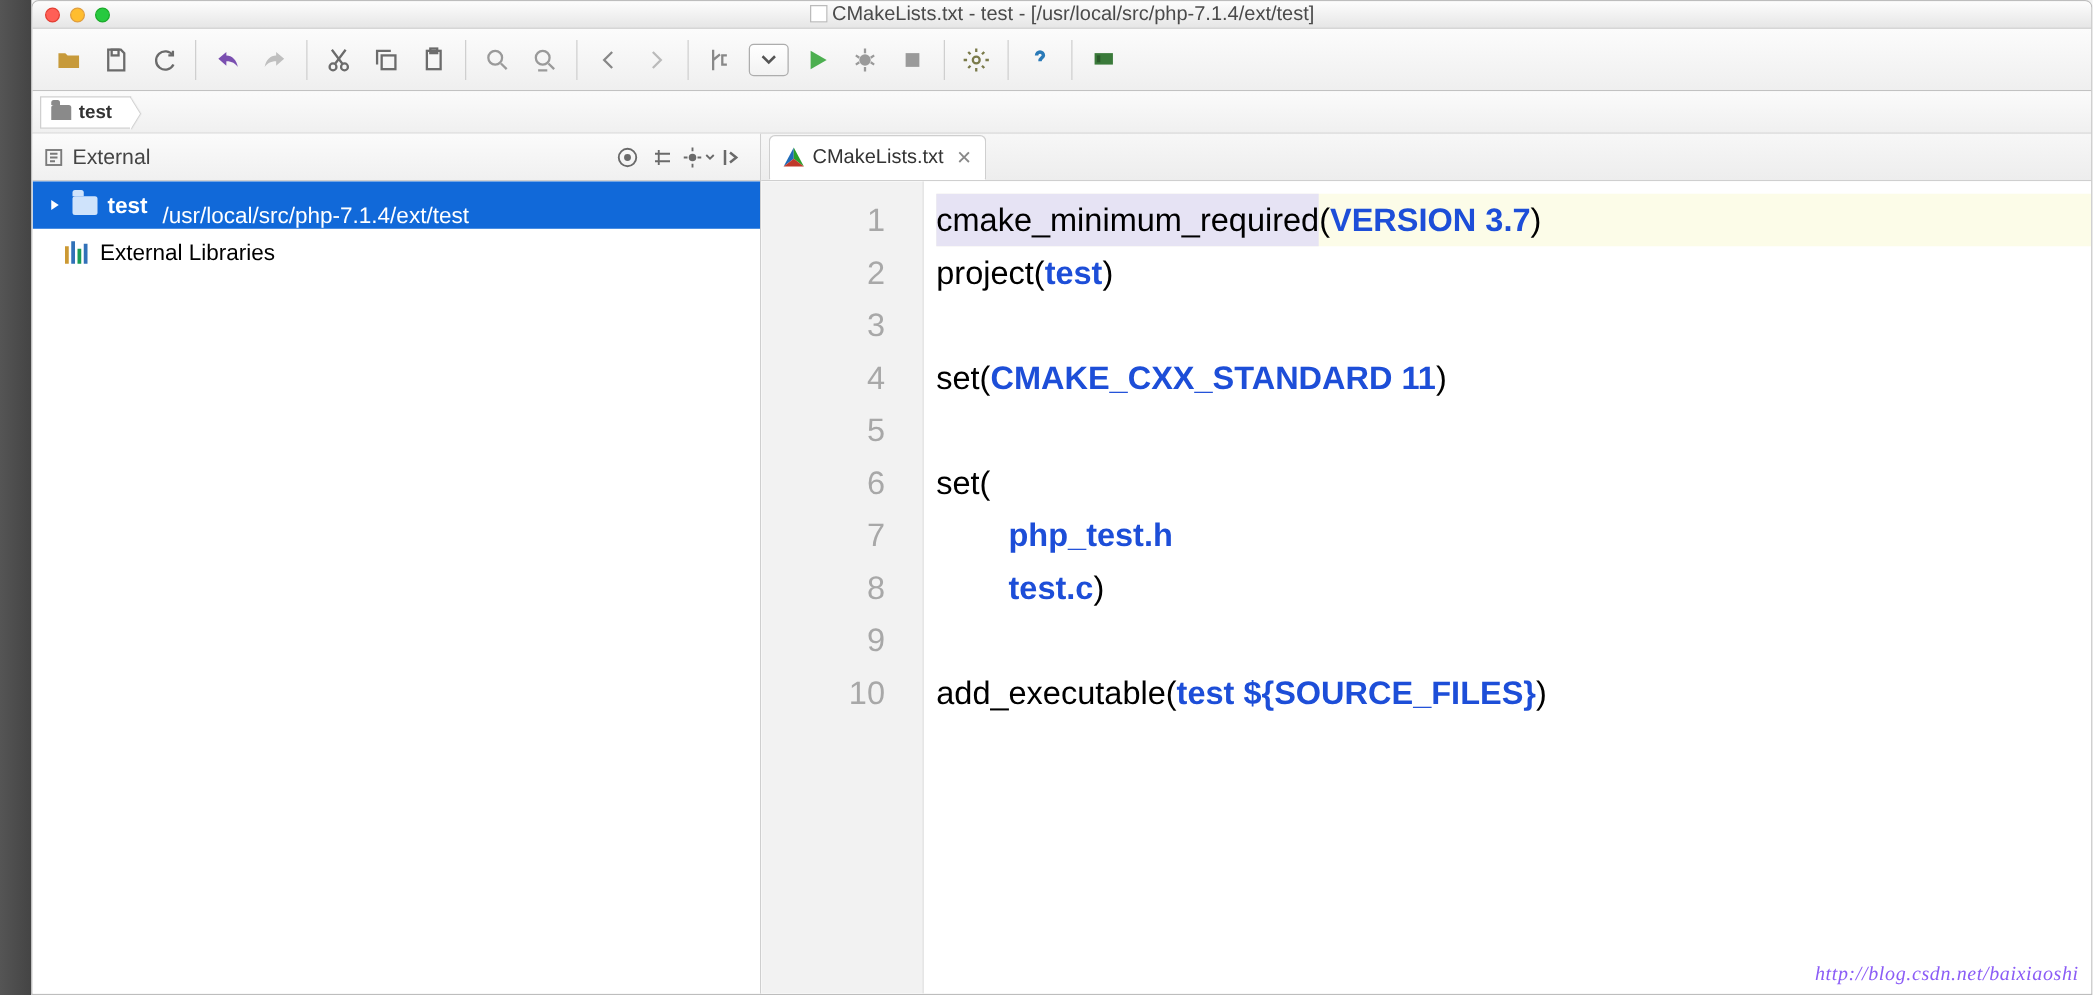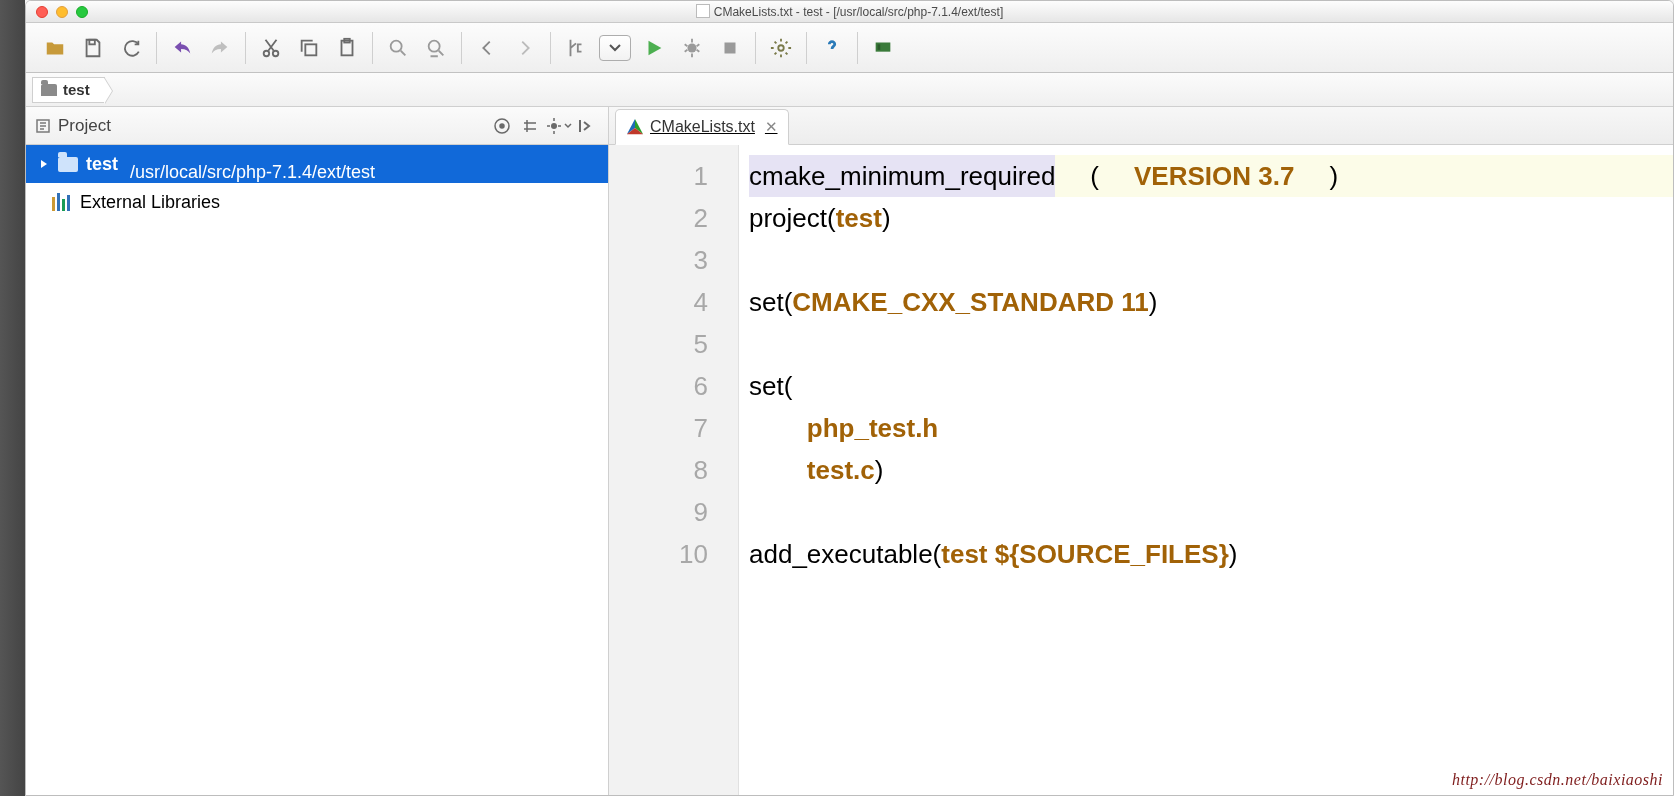--- a/index.html
+++ b/index.html
@@ -11,21 +11,21 @@
 
 .window { position:absolute; left:25px; top:0; right:0; height:796px; background:#fff; border:1px solid #bdbdbd; border-radius:6px 6px 0 0; overflow:hidden; }
 
 
 .titlebar { height:22px; background:linear-gradient(#fdfdfd,#e6e6e6); border-bottom:1px solid #c9c9c9; position:relative; display:flex; align-items:center; }
 .traffic { display:flex; gap:8px; margin-left:10px; }
 .tl { width:12px; height:12px; border-radius:50%; }
 .tl.r { background:#ff5f56; border:1px solid #e33e32; }
 .tl.y { background:#ffbd2e; border:1px solid #e09e3e; }
 .tl.g { background:#27c93f; border:1px solid #1aab29; }
-.titletext { position:absolute; left:0; right:0; text-align:center; font-size:12px; color:#4a4a4a; pointer-events:none; }
+.titletext { position:absolute; left:0; right:0; text-align:center; font-size:16px; color:#4a4a4a; pointer-events:none; }
 .titletext .ficon { display:inline-block; width:14px; height:14px; background:#fff; border:1px solid #bbb; vertical-align:-2px; margin-right:4px; }
 
 
 .toolbar { height:50px; background:linear-gradient(#fcfcfc,#efefef); border-bottom:1px solid #c2c2c2; display:flex; align-items:center; padding:0 10px; }
 .tbtn { width:38px; height:38px; display:flex; align-items:center; justify-content:center; color:#6b6b6b; border-radius:4px; }
 .tsep { width:1px; height:32px; background:#cfcfcf; margin:0 6px; }
 .tbtn svg { width:22px; height:22px; }
 .dropdown-btn { width:32px; height:26px; border:1px solid #adadad; border-radius:4px; background:linear-gradient(#fff,#f2f2f2); display:flex; align-items:center; justify-content:center; margin:0 4px; }
 
 
@@ -53,36 +53,36 @@
 .trow .fld2::before { content:''; position:absolute; top:-5px; left:0; width:9px; height:5px; background:inherit; border-radius:2px 2px 0 0; }
 .trow .lib { width:20px; height:18px; margin-right:8px; display:flex; align-items:flex-end; gap:2px; }
 .trow .lib span { width:3px; background:#1a9c56; }
 .trow .lib span:nth-child(1){height:14px;background:#cc9933;} .trow .lib span:nth-child(2){height:18px;background:#3171b8;} .trow .lib span:nth-child(3){height:12px;background:#1a9c56;} .trow .lib span:nth-child(4){height:16px;background:#3171b8;}
 .tname { font-weight:700; }
 .tpath { margin-left:12px; font-weight:400;margin-top:17px; }
 .trow.indent { padding-left:26px; }
 
 
 .editor { flex:1; display:flex; flex-direction:column; }
-.tabbar { height:38px; background:linear-gradient(#f7f7f7,#ededed); border-bottom:1px solid #cfcfcf; display:flex; align-items:center;text-decoration:underline; }
+.tabbar { height:38px; background:linear-gradient(#f7f7f7,#ededed); border-bottom:1px solid #cfcfcf; display:flex; align-items:flex-start; }
 .tab { height:36px; background:#fff; border:1px solid #cfcfcf; border-bottom:1px solid #fff; border-radius:5px 5px 0 0; display:flex; align-items:center; padding:0 10px; margin-left:6px; font-size:16px; color:#333; position:relative; top:1px; }
 .tab .cmicon { width:18px; height:18px; margin-right:6px; }
 .tab .x { margin-left:10px; color:#888; font-size:15px; }
 .codearea { flex:1; display:flex; background:#fff; overflow:auto; }
 .gutter { width:130px; background:#f2f2f2; border-right:1px solid #e1e1e1; text-align:right; padding:10px 30px 0 0; font-family:'Menlo','Consolas',monospace; font-size:26px; color:#a8a8a8; line-height:42px; }
 .code { flex:1; padding:10px 0 0 10px; font-family:'Menlo','Consolas',monospace; font-size:26px; line-height:42px; }
 .codeline { white-space:pre; height:42px; display:flex; align-items:center; }
-.codeline.cur { background:#fcfce8;gap:35px; }
+.codeline.cur { background:#fcfce8; }
 .hl { background:#e6e3f4; }
-.kw { color:#a16207; font-weight:700; }
+.kw { color:#1d4ed8; font-weight:700; }
 .fn { color:#000; }
 .pr { color:#000; }
 
 
-.watermark { position:absolute; right:10px; bottom:6px; font-size:16px; color:#7f1d1d; font-family:serif; font-style:italic; letter-spacing:.5px; }
+.watermark { position:absolute; right:10px; bottom:6px; font-size:16px; color:#8b5cf6; font-family:serif; font-style:italic; letter-spacing:.5px; }
 </style>
 </head>
 <body>
 
 <div class="dock"></div>
 
 <div class="window">
 
   <div class="titlebar">
     <div class="traffic">
@@ -226,21 +226,21 @@
 
   <div class="split">
     <div class="projpanel">
       <div class="projhead">
         <span class="icn">
             <svg width="16" height="16" viewBox="0 0 16 16" fill="none" stroke="#7a7a7a" stroke-width="1.5">
               <rect x="2" y="2" width="12" height="12"></rect>
               <path d="M5 5h6M5 8h6M5 11h4"></path>
             </svg>
           </span>
-        <span>Project</span>
+        <span>External</span>
         <span class="spacer"></span>
         <div class="phbtn">
             <svg width="18" height="18" viewBox="0 0 18 18" fill="none" stroke="#6a6a6a" stroke-width="1.5">
               <circle cx="9" cy="9" r="7"></circle>
               <circle cx="9" cy="9" r="2" fill="#6a6a6a"></circle>
             </svg>
           </div>
         <div class="phbtn">
             <svg width="18" height="18" viewBox="0 0 18 18" fill="none" stroke="#6a6a6a" stroke-width="1.5">
               <path d="M3 6h12M6 3v12M3 12h12"></path>

